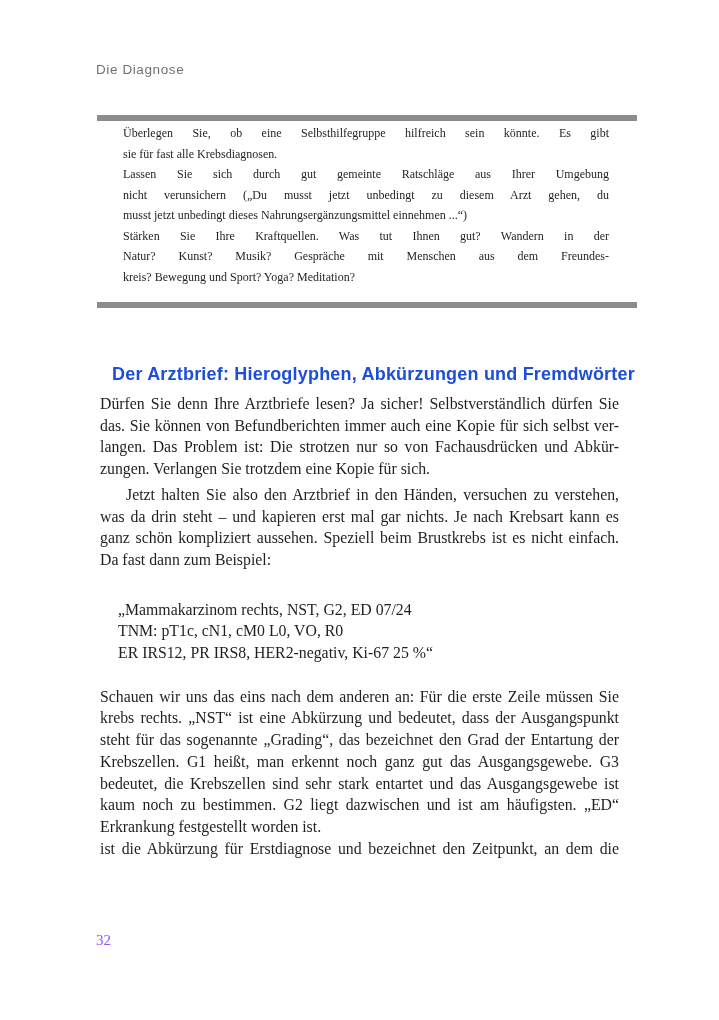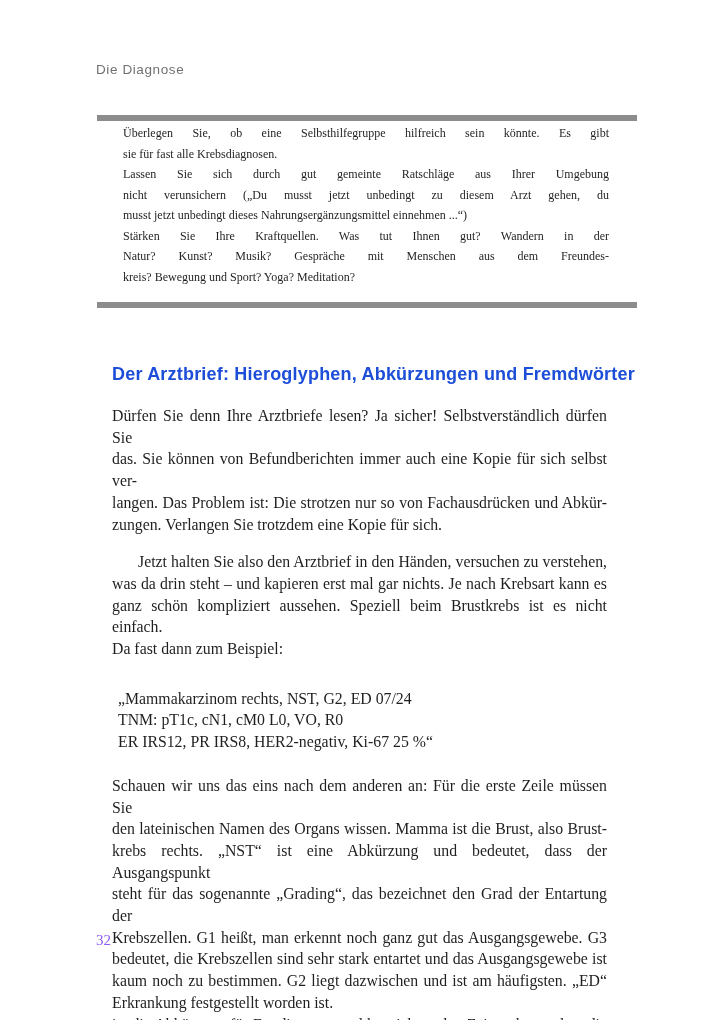--- a/index.html
+++ b/index.html
@@ -68,21 +68,21 @@
 
   
   .body-text {
     position: absolute;
     left: 96px;
     top: 389px;
     width: 527px;
     font-size: 15.8px;
     line-height: 21.7px;
   }
-  .para { margin: 16px; }
+  .para { margin: 4px; }
 
   .bline {  }
   .j {
     text-align: justify;
     text-align-last: justify;
   }
   .indent { text-indent: 26px; }
 
   .quote {
     margin: 28px 0 22px 22px;
@@ -137,21 +137,20 @@
     </div>
 
     <div class="quote">
       <div class="bline">„Mammakarzinom rechts, NST, G2, ED 07/24</div>
       <div class="bline">TNM: pT1c, cN1, cM0 L0, VO, R0</div>
       <div class="bline">ER IRS12, PR IRS8, HER2-negativ, Ki-67 25 %“</div>
     </div>
 
     <div class="para">
       <div class="bline j">Schauen wir uns das eins nach dem anderen an: Für die erste Zeile müssen Sie</div>
-      <div class="bline j">den lateinischen Namen des Organs wissen. Mamma ist die Brust, also Brust-</div>
       <div class="bline j">krebs rechts. „NST“ ist eine Abkürzung und bedeutet, dass der Ausgangspunkt</div>
       <div class="bline j">steht für das sogenannte „Grading“, das bezeichnet den Grad der Entartung der</div>
       <div class="bline j">Krebszellen. G1 heißt, man erkennt noch ganz gut das Ausgangsgewebe. G3</div>
       <div class="bline j">bedeutet, die Krebszellen sind sehr stark entartet und das Ausgangsgewebe ist</div>
       <div class="bline j">kaum noch zu bestimmen. G2 liegt dazwischen und ist am häufigsten. „ED“</div>
       <div class="bline">Erkrankung festgestellt worden ist.</div>
       <div class="bline j">ist die Abkürzung für Erstdiagnose und bezeichnet den Zeitpunkt, an dem die</div>
     </div>
 
   </div>

